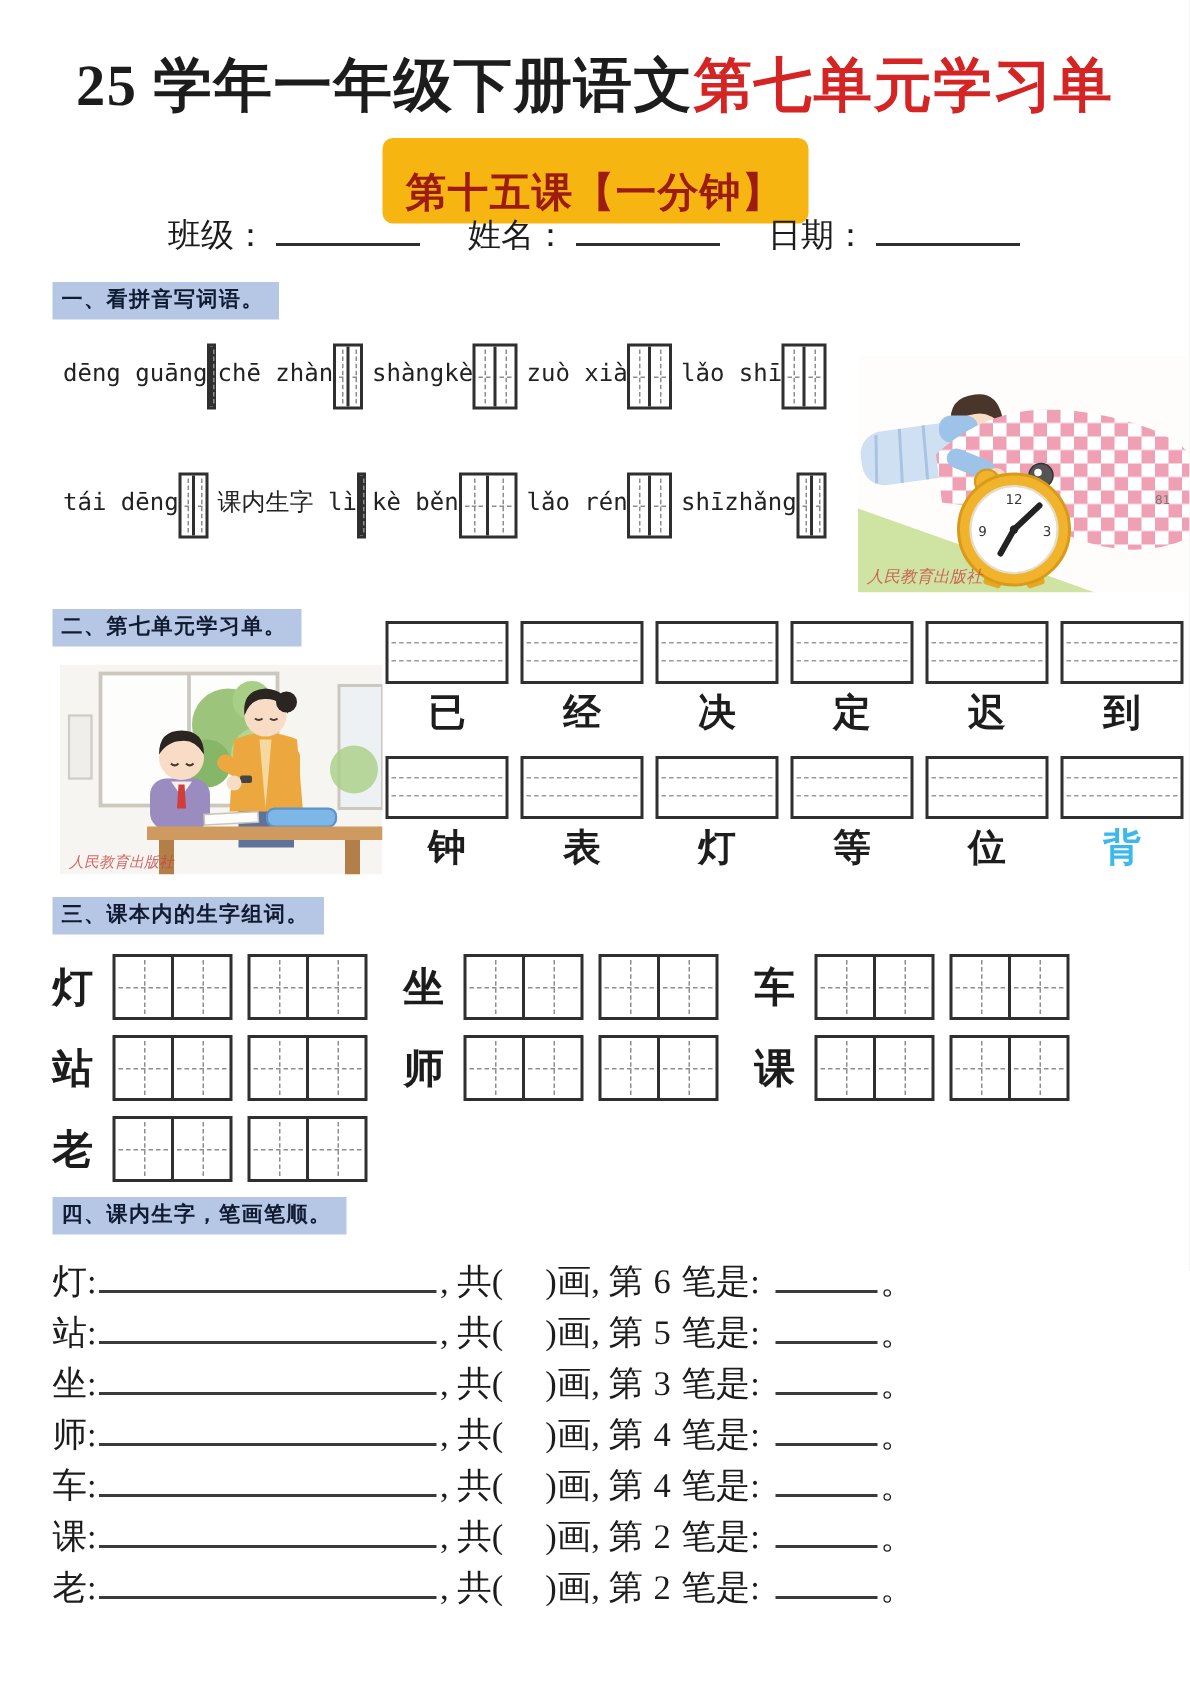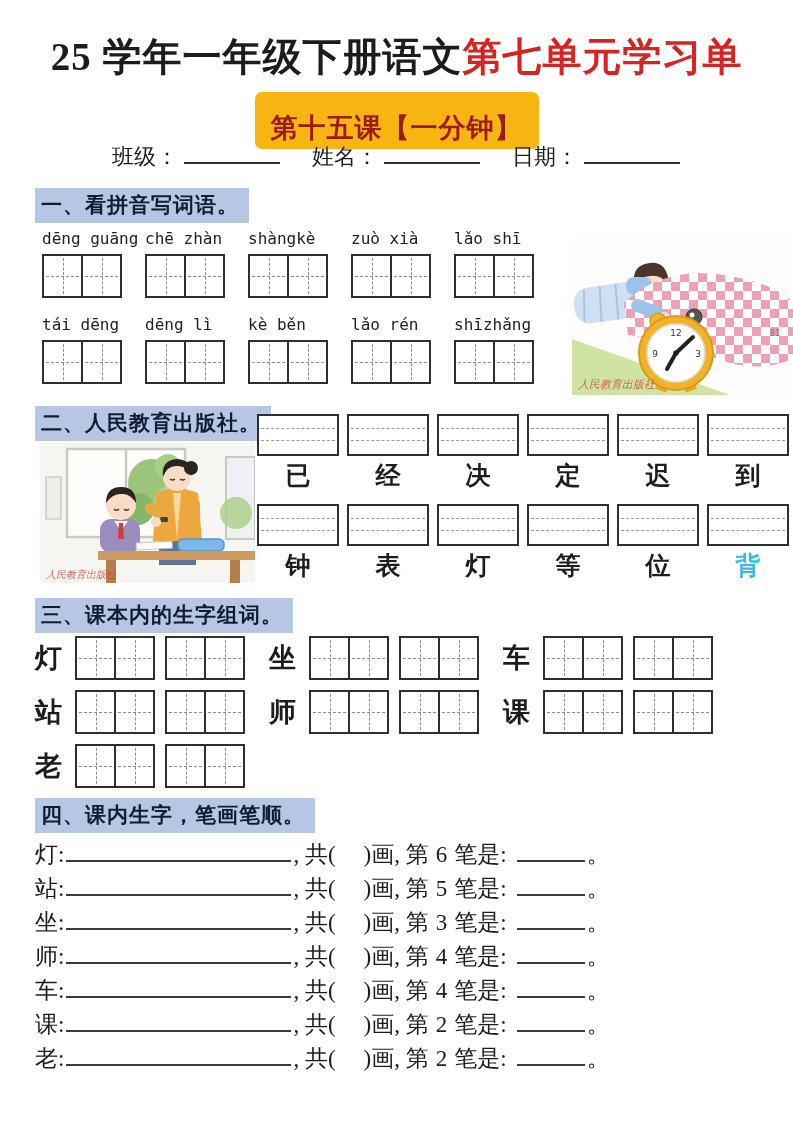--- a/index.html
+++ b/index.html
@@ -14,35 +14,35 @@
     font-size:39px; font-weight:900; letter-spacing:1px; white-space:nowrap; }
   .title .t-red { color:#d42424; }
   .badge-line { position:absolute; top:92px; left:0; width:100%; text-align:center; }
   .badge { display:inline-block; background:#f6b511; color:#9c1c12; font-weight:900;
     font-size:27px; padding:18px 16px 3px; border-radius:7px; letter-spacing:1px; }
   .form-row { position:absolute; top:142px; left:112px; width:568px;
     display:flex; justify-content:space-between; font-size:22px; }
   .fblank { display:inline-block; width:96px; height:6px; border-bottom:2px solid #2f2f2f; margin-left:6px; }
   
   .sec-h { position:absolute; left:35px; display:inline-block;
-    background:#b6c7e5; color:#101c33; font-weight:900; font-size:21px;
+    background:#b6c7e5; color:#101c33; font-weight:900; font-size:14px;
     padding:3px 10px 4px 6px; letter-spacing:1px; white-space:nowrap; }
   
   .tzg { width:80px; height:44px; border:2px solid #2f2f2f; display:flex; background:#fff; }
   .tzg-cell { flex:1; position:relative; }
   .tzg-cell + .tzg-cell { border-left:2px solid #2f2f2f; }
   .tzg-cell::before { content:""; position:absolute; left:50%; top:2px; bottom:2px; border-left:1px dashed #8d8d8d; }
   .tzg-cell::after  { content:""; position:absolute; top:50%; left:2px; right:2px; border-top:1px dashed #8d8d8d; }
   
   .pybox { width:82px; height:42px; border:2px solid #2f2f2f; position:relative; background:#fff; }
   .pybox::before { content:""; position:absolute; left:2px; right:2px; top:31%; border-top:1px dashed #9a9a9a; }
   .pybox::after  { content:""; position:absolute; left:2px; right:2px; top:62%; border-top:1px dashed #9a9a9a; }
   
   .s1-row { position:absolute; left:42px; display:flex; gap:6px; }
-  .py-group { width:97px; display:flex; flex-direction:column; align-items:flex-start; }
+  .py-group { width:97px; display:flex; flex-direction:row; align-items:center; }
   .py-label { font-family:"DejaVu Sans Mono",monospace; font-size:16px; height:25px;
     white-space:nowrap; color:#222; }
   .illo { position:absolute; border-radius:4px; }
   
   .s2-block { position:absolute; top:414px; left:257px; width:533px; }
   .s2-row { display:flex; gap:8px; }
   .s2-row + .s2-row { margin-top:10px; }
   .word-col { width:82px; display:flex; flex-direction:column; align-items:center; }
   .word-char { font-size:25px; font-weight:700; height:38px; line-height:40px; color:#1d1d1d; }
   .word-char.hl { color:#3cb9ec; }
@@ -119,21 +119,21 @@
 
   <div class="s1-row" style="top:315px">
     <div class="py-group">
         <div class="py-label">tái dēng</div>
         <div class="tzg">
           <div class="tzg-cell"></div>
           <div class="tzg-cell"></div>
         </div>
       </div>
     <div class="py-group">
-        <div class="py-label">dēng lì</div>
+        <div class="py-label">课内生字 lì</div>
         <div class="tzg">
           <div class="tzg-cell"></div>
           <div class="tzg-cell"></div>
         </div>
       </div>
     <div class="py-group">
         <div class="py-label">kè běn</div>
         <div class="tzg">
           <div class="tzg-cell"></div>
           <div class="tzg-cell"></div>
@@ -195,21 +195,21 @@
         <text x="83" y="120" font-size="9" fill="#333" text-anchor="middle" font-family="DejaVu Sans, sans-serif">9</text>
         <line x1="104" y1="116" x2="121" y2="100" stroke="#222" stroke-width="4" stroke-linecap="round"></line>
         <line x1="104" y1="116" x2="95" y2="132" stroke="#222" stroke-width="4" stroke-linecap="round"></line>
         <circle cx="104" cy="116" r="2.8" fill="#222"></circle>
       </g>
       <text x="198" y="99" font-size="8" fill="#777" font-family="DejaVu Sans, sans-serif">81</text>
       <text x="6" y="151" font-size="11" fill="#cc4444" opacity="0.8" font-style="italic">人民教育出版社</text>
     </svg>
   </div>
 
-  <div class="sec-h" style="top:406px">二、人民教育出版社。</div>
+  <div class="sec-h" style="top:406px">二、第七单元学习单。</div>
 
   <div class="illo" style="top:443px; left:40px; width:215px; height:140px;">
     <svg width="215" height="140" viewBox="0 0 215 140">
       <rect width="215" height="140" fill="#f7f5f1"></rect>
       <rect x="6" y="34" width="15" height="42" fill="#efeeea" stroke="#cfccc5" stroke-width="1.5"></rect>
       <rect x="27" y="6" width="118" height="88" fill="#fdfdfc" stroke="#ccc8c0" stroke-width="2.5"></rect>
       <circle cx="112" cy="40" r="24" fill="#9cc47a"></circle>
       <circle cx="132" cy="60" r="18" fill="#b5d593"></circle>
       <circle cx="98" cy="66" r="16" fill="#86b668"></circle>
       <circle cx="128" cy="24" r="13" fill="#a8cf85"></circle>

